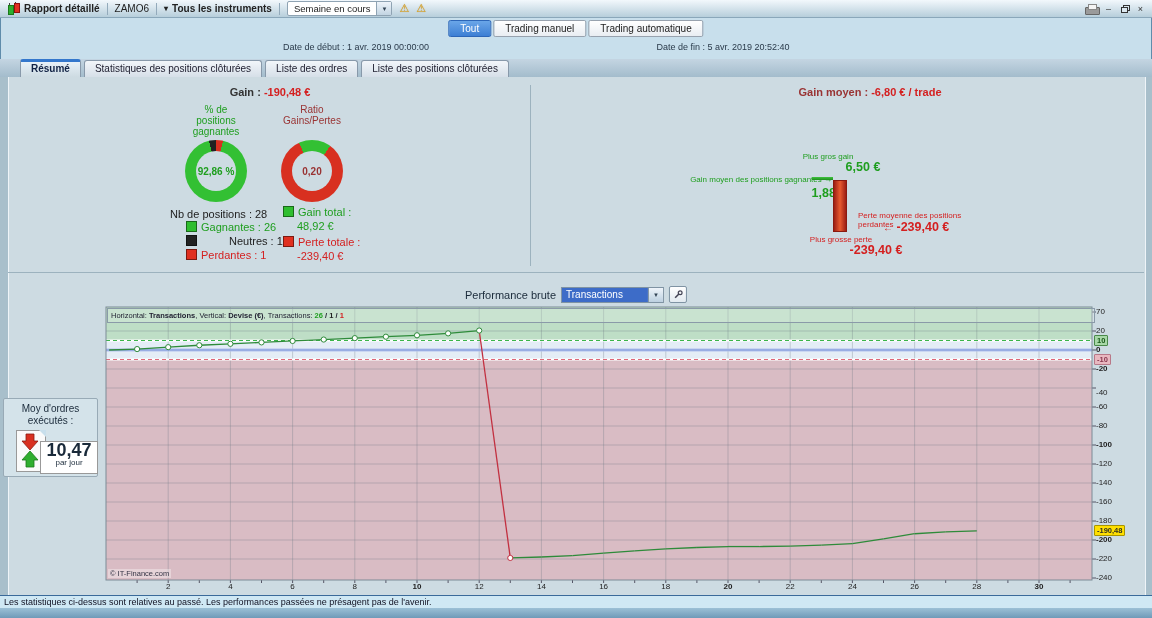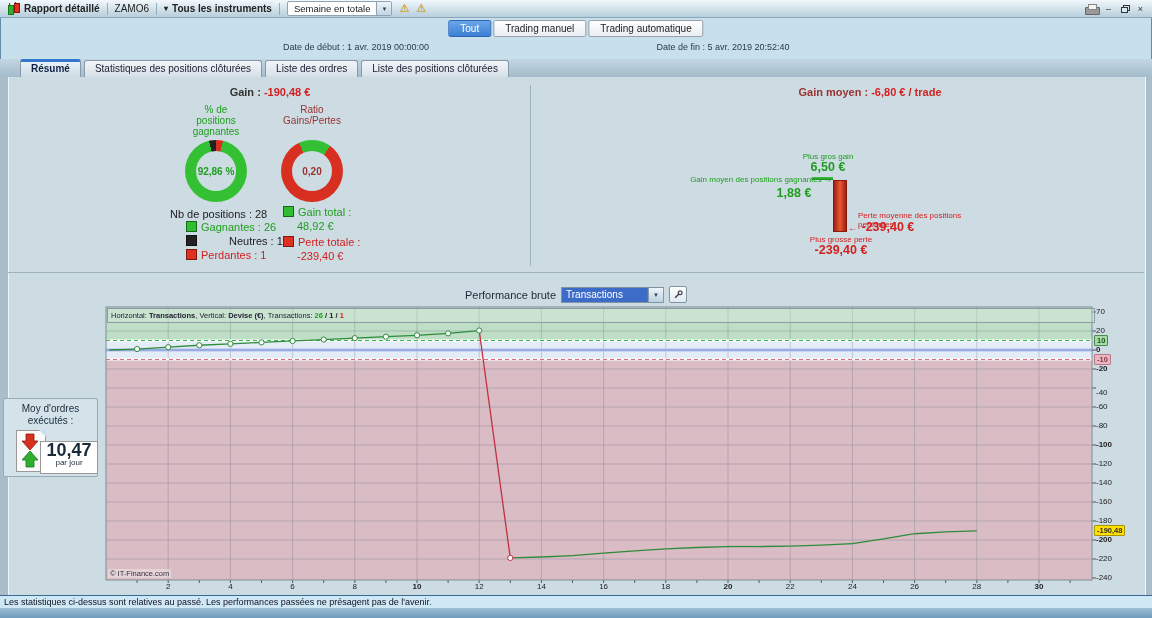--- a/index.html
+++ b/index.html
@@ -50,21 +50,21 @@
     border-left:1px solid #eef4f8;border-right:1px solid #eef4f8;}
   .side-strip{position:absolute;top:77px;width:8px;height:518px;background:#a8bfcb;}
   .divider-h{position:absolute;left:8px;top:272px;width:1136px;height:1px;background:#9cb2be;}
   .divider-v{position:absolute;left:530px;top:85px;width:1px;height:181px;background:#9cb2be;}
   .lbl{position:absolute;}
   .green-t{color:#1e9e1e;}
   .red-t{color:#d42020;}
   .darkred-t{color:#993333;}
   .f8{font-size:8px;line-height:9px;}
   .f11{font-size:11px;}
-  .f12{font-size:12.5px;}
+  .f12{font-size:12.5px;margin-left:35px;}
   .bold{font-weight:bold;}
   .center{text-align:center;}
   
   .donut{position:absolute;width:62px;height:62px;border-radius:50%;}
   .donut .hole{position:absolute;inset:11px;border-radius:50%;background:#cddbe2;
     display:flex;align-items:center;justify-content:center;font-size:10px;font-weight:bold;}
   .sq{display:inline-block;width:9px;height:9px;border:1px solid rgba(0,0,0,0.45);margin-right:4px;vertical-align:-1px;}
   .leg-row{position:absolute;font-size:11px;white-space:nowrap;}
   
   .avg-bar{position:absolute;}
@@ -129,21 +129,21 @@
       <span>ZAMO6</span>
     </div>
     <div class="tb-sep"></div>
     <div class="tb-item bold">
       <span style="font-size:8px;">▾</span>
       <span>Tous les instruments</span>
     </div>
     <div class="tb-sep"></div>
     <div class="tb-item">
       <span class="period-select">
-        <span class="val">Semaine en totale</span>
+        <span class="val">Semaine en cours</span>
         <span class="arrow">▼</span>
       </span>
       <span class="warn">⚠</span>
       <span class="warn">⚠</span>
     </div>
     <div class="tb-right">
       <span class="print-icon">
           <span class="body"></span>
           <span class="paper"></span>
         </span>

